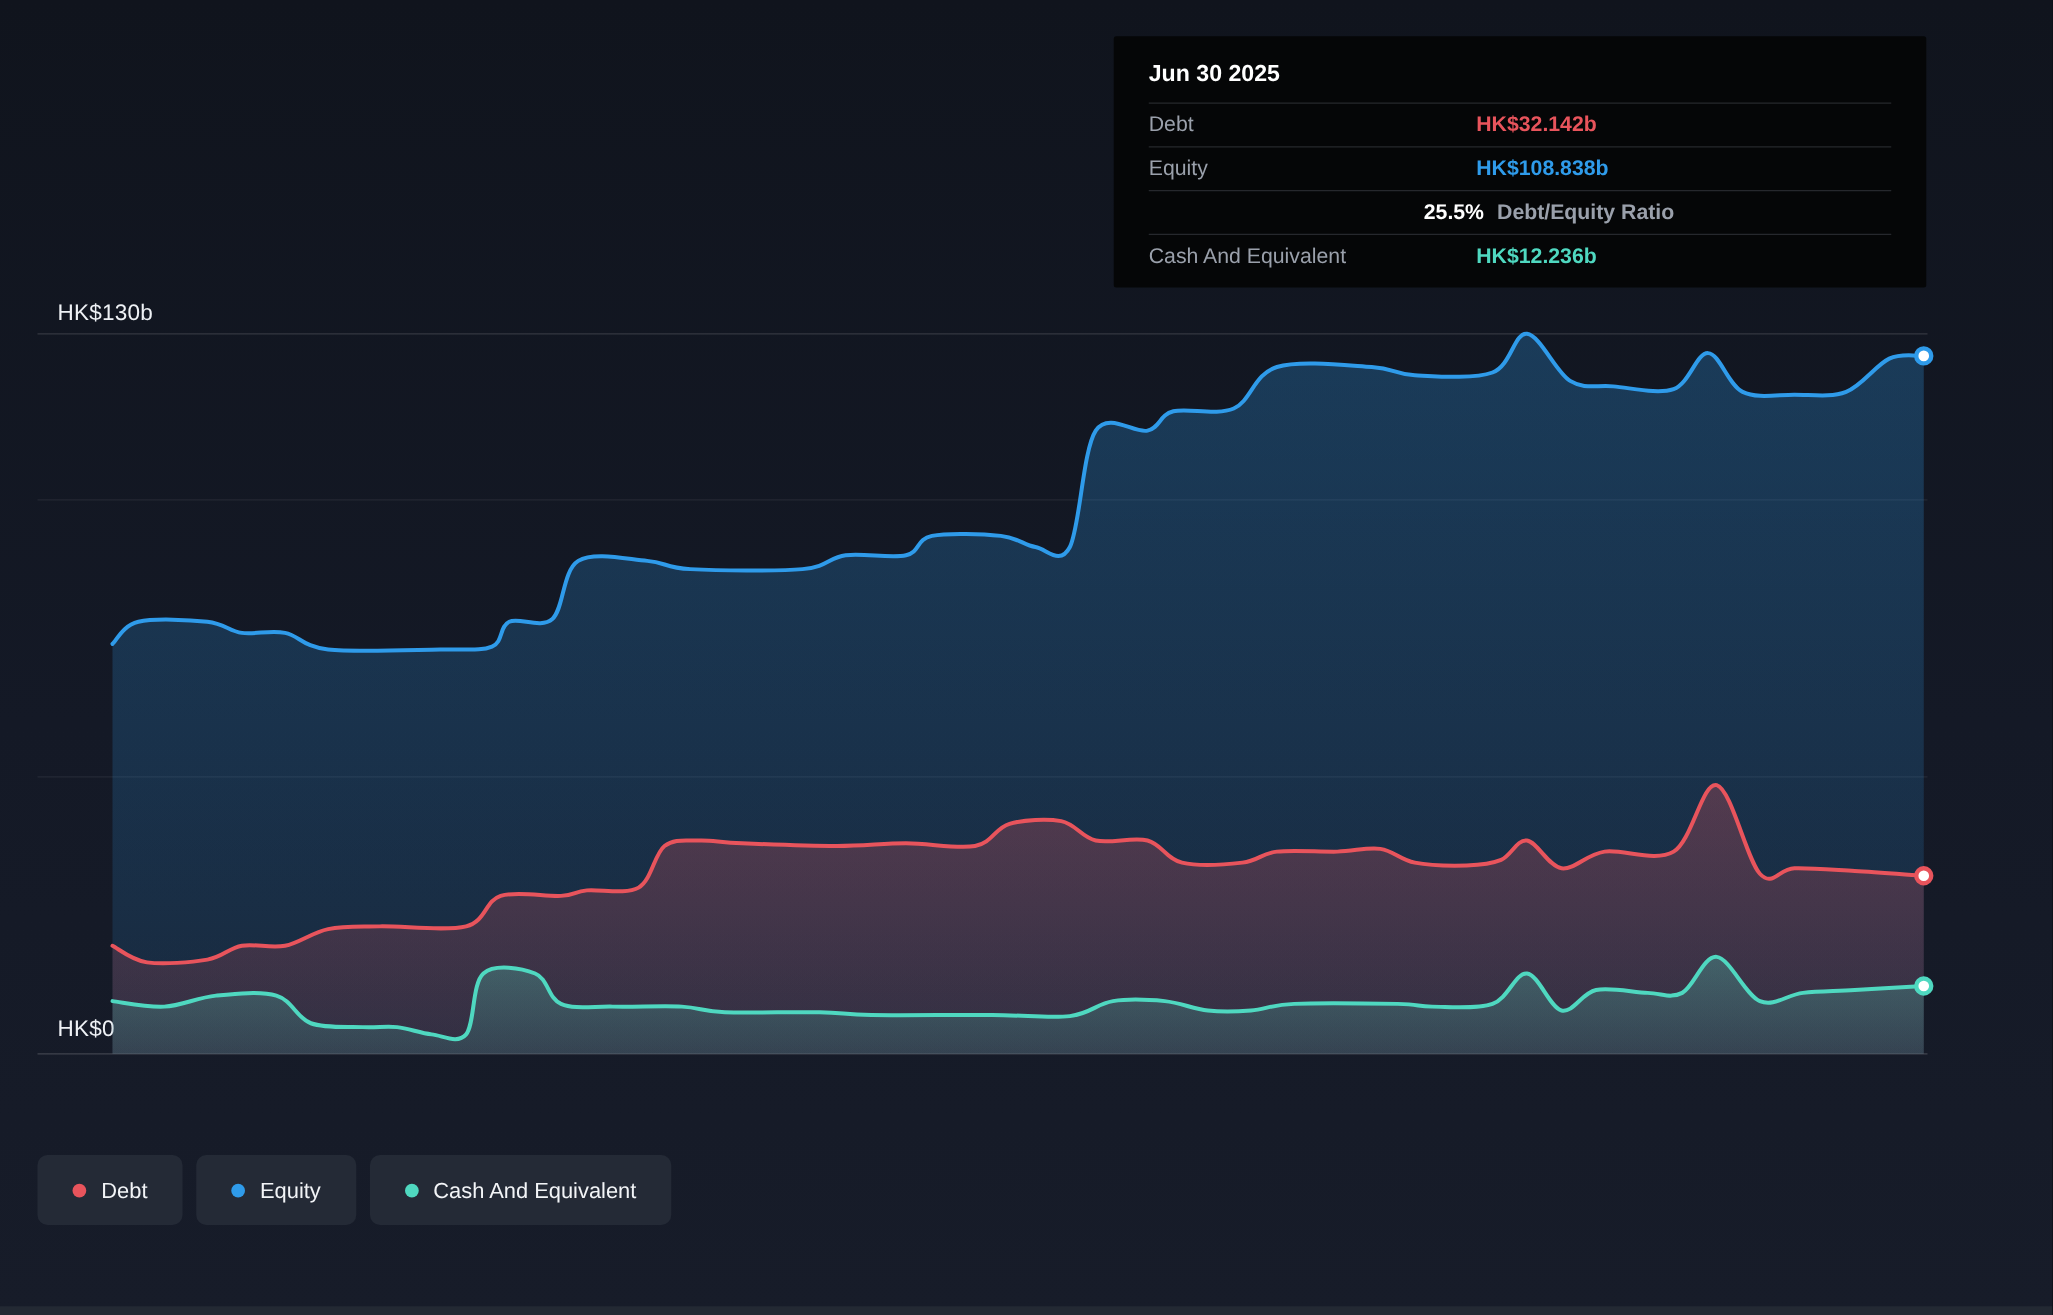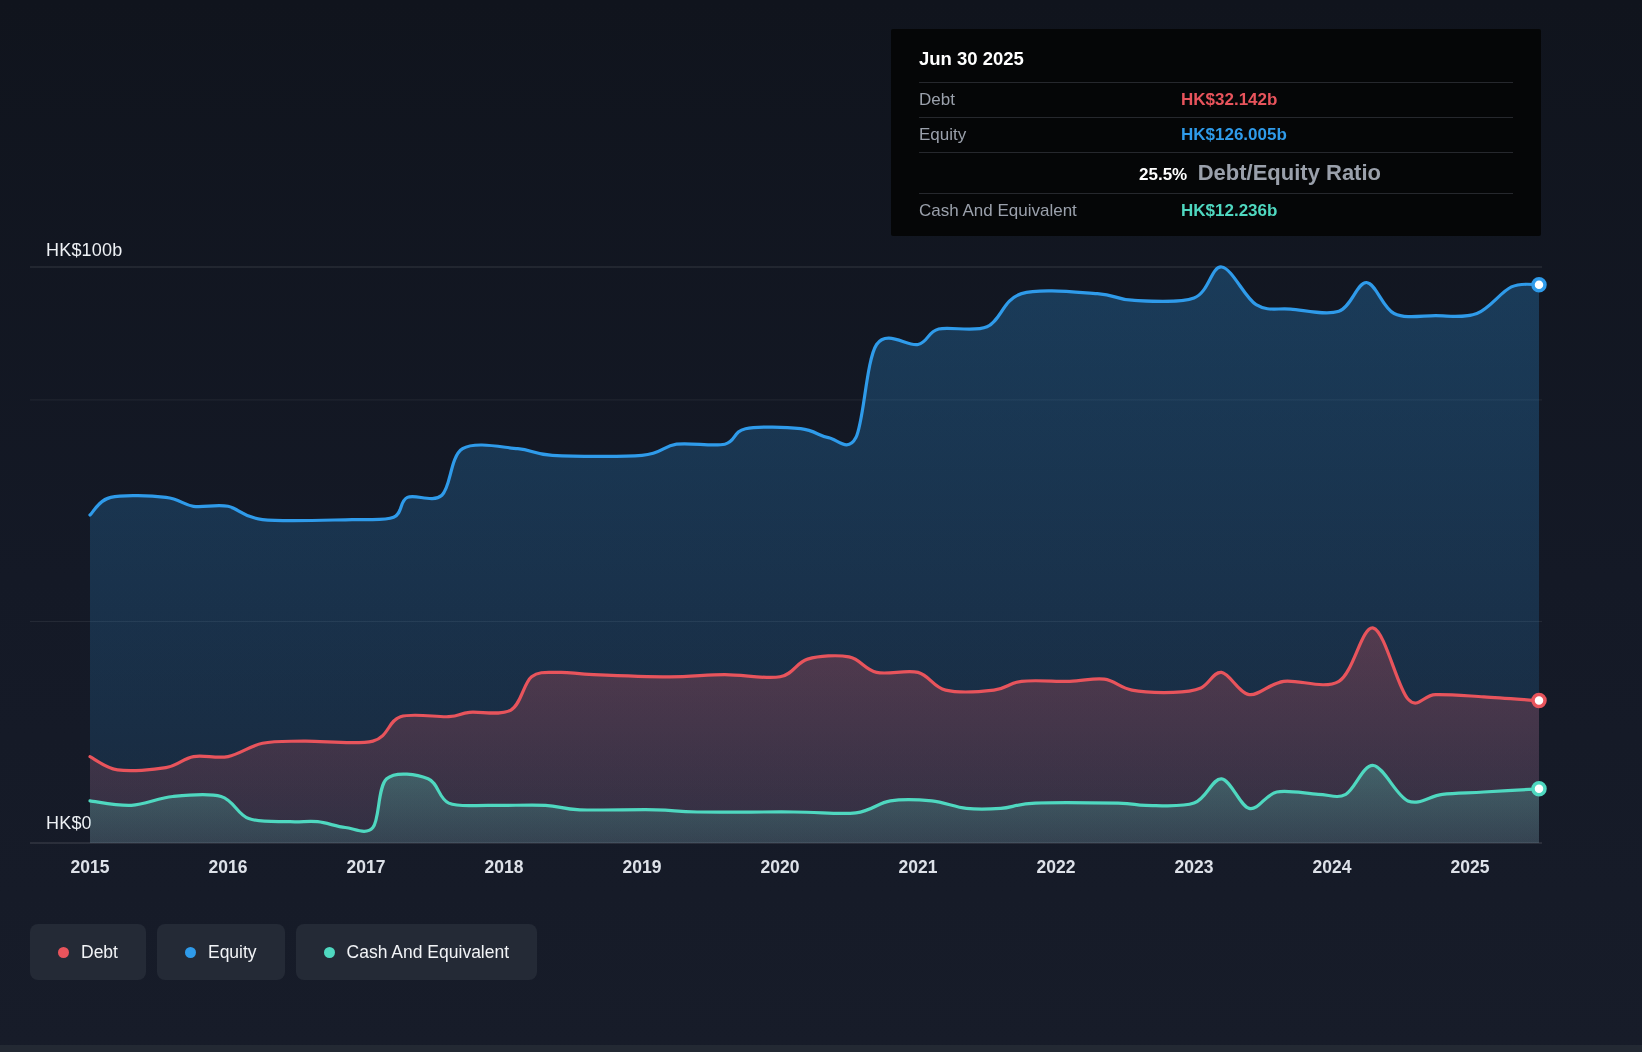--- a/index.html
+++ b/index.html
@@ -29,21 +29,21 @@
     background:#050607;border-radius:2px;padding:10px 28px 8px;
   }
   .tt-title{font-size:18.5px;font-weight:700;color:#ffffff;padding:9px 0 12px;}
   .tt-row{display:grid;grid-template-columns:220px 1fr;align-items:center;padding:7px 0;border-top:1px solid #26282d;}
   .tt-label{color:#9aa0ab;font-size:17px;}
   .tt-value{font-size:17px;font-weight:700;margin-left:42px;}
   .v-debt{color:var(--debt);}
   .v-equity{color:var(--equity);}
   .v-cash{color:var(--cash);}
   .ratio-bold{color:#ffffff;font-weight:700;font-size:17px;text-align:center;}
-  .ratio-text{color:#9aa0ab;font-weight:600;font-size:22px;margin-left:6px;}
+  .ratio-text{color:#9aa0ab;font-weight:600;font-size:17px;margin-left:6px;}
 
   
   #legend{position:absolute;left:30px;top:924px;display:flex;gap:11px;}
   .pill{
     display:flex;align-items:center;gap:12px;
     background:#242a36;border-radius:8px;padding:0 28px;height:56px;cursor:pointer;
   }
   .dot{width:11px;height:11px;border-radius:50%;flex:none;}
   .pill-label{color:#f2f4f7;font-size:17.5px;font-weight:500;white-space:nowrap;}
 
@@ -55,36 +55,36 @@
 <div class="screen">
 
   <div class="tooltip">
     <div class="tt-title">Jun 30 2025</div>
     <div class="tt-row">
       <span class="tt-label">Debt</span>
       <span class="tt-value v-debt">HK$32.142b</span>
     </div>
     <div class="tt-row">
       <span class="tt-label">Equity</span>
-      <span class="tt-value v-equity">HK$126.005b</span>
+      <span class="tt-value v-equity">HK$108.838b</span>
     </div>
     <div class="tt-row">
       <span class="tt-label"></span>
       <span>
         <span class="ratio-bold">25.5%</span>
         <span class="ratio-text">Debt/Equity Ratio</span>
       </span>
     </div>
     <div class="tt-row">
       <span class="tt-label">Cash And Equivalent</span>
       <span class="tt-value v-cash">HK$12.236b</span>
     </div>
   </div>
 
-  <div class="y-label top">HK$100b</div>
+  <div class="y-label top">HK$130b</div>
   <div class="y-label zero">HK$0</div>
 
   <svg id="chart-svg" width="1512" height="600" viewBox="0 0 1512 600">
       <defs>
         <linearGradient id="fill-equity" x1="0" y1="0" x2="0" y2="1">
           <stop offset="0%" stop-color="#2f9bea" stop-opacity="0.28"></stop>
           <stop offset="100%" stop-color="#2f9bea" stop-opacity="0.12"></stop>
         </linearGradient>
         <linearGradient id="fill-debt" x1="0" y1="0" x2="0" y2="1">
           <stop offset="0%" stop-color="#e8545c" stop-opacity="0.28"></stop>
@@ -103,33 +103,20 @@
       <path d="M60.0,265.1C63.5,262.2 68.1,250.4 80.7,247.4C93.4,244.4 122.1,245.9 135.9,247.4C149.7,248.9 153.1,254.8 163.5,256.3C173.9,257.7 186.5,254.0 198.0,256.3C209.5,258.5 211.8,267.3 232.5,269.6C253.2,271.8 300.4,269.9 322.2,269.6C344.1,269.2 354.4,271.0 363.6,267.3C372.8,263.6 369.3,251.1 377.4,247.4C385.4,243.7 402.7,253.3 411.9,245.2C421.1,237.1 420.0,206.4 432.6,198.7C445.3,190.9 472.8,197.6 487.8,198.7C502.7,199.8 501.6,204.2 522.3,205.3C543.0,206.4 591.3,207.2 612.0,205.3C632.7,203.5 632.7,196.1 646.5,194.2C660.3,192.4 683.3,196.8 694.8,194.2C706.3,191.6 702.8,181.3 715.5,178.7C728.2,176.1 756.9,177.2 770.7,178.7C784.5,180.2 789.1,186.1 798.3,187.6C807.5,189.1 817.8,203.1 825.9,187.6C833.9,172.1 836.3,110.0 846.6,94.5C857.0,79.0 877.6,97.1 888.0,94.5C898.4,92.0 897.2,82.0 908.7,79.0C920.2,76.1 943.2,82.7 957.0,76.8C970.8,70.9 973.1,49.1 991.5,43.6C1009.9,38.0 1049.0,42.5 1067.4,43.6C1085.8,44.7 1085.8,49.5 1101.9,50.2C1118.0,51.0 1149.0,53.6 1164.0,48.0C1179.0,42.5 1181.3,15.9 1191.6,17.0C1202.0,18.1 1214.6,47.6 1226.1,54.7C1237.6,61.7 1246.8,58.0 1260.6,59.1C1274.4,60.2 1296.2,65.7 1308.9,61.3C1321.5,56.9 1327.3,32.1 1336.5,32.5C1345.7,32.9 1352.6,58.0 1364.1,63.5C1375.6,69.1 1391.7,65.7 1405.5,65.7C1419.3,65.7 1434.2,68.3 1446.9,63.5C1459.5,58.7 1471.0,41.7 1481.4,36.9C1491.7,32.1 1504.4,35.1 1509.0,34.7" fill="none" stroke="#2f9bea" stroke-width="3.2" stroke-linejoin="round" stroke-linecap="round"></path>
       <path d="M60.0,506.6C64.6,508.8 75.0,518.0 87.6,519.9C100.3,521.7 123.2,519.9 135.9,517.7C148.5,515.5 153.1,508.4 163.5,506.6C173.9,504.8 186.5,508.8 198.0,506.6C209.5,504.4 219.9,495.9 232.5,493.3C245.1,490.7 255.5,491.5 273.9,491.1C292.3,490.7 326.8,495.2 342.9,491.1C359.0,487.0 357.9,470.8 370.5,466.7C383.1,462.7 407.3,467.5 418.8,466.7C430.3,466.0 429.1,463.4 439.5,462.3C449.9,461.2 470.5,466.0 480.9,460.1C491.2,454.2 493.6,433.1 501.6,426.8C509.7,420.6 518.9,422.8 529.2,422.4C539.6,422.0 545.3,423.9 563.7,424.6C582.1,425.4 617.8,426.8 639.6,426.8C661.5,426.8 676.4,424.6 694.8,424.6C713.2,424.6 736.2,429.4 750.0,426.8C763.8,424.3 766.1,412.4 777.6,409.1C789.1,405.8 807.5,404.7 819.0,406.9C830.5,409.1 835.1,419.8 846.6,422.4C858.1,425.0 876.5,419.5 888.0,422.4C899.5,425.4 903.0,437.2 915.6,440.1C928.3,443.1 951.2,441.6 963.9,440.1C976.5,438.7 978.9,432.8 991.5,431.3C1004.1,429.8 1026.0,431.6 1039.8,431.3C1053.6,430.9 1063.9,427.6 1074.3,429.1C1084.6,430.5 1090.4,437.9 1101.9,440.1C1113.4,442.4 1131.8,442.7 1143.3,442.4C1154.8,442.0 1162.8,441.2 1170.9,437.9C1178.9,434.6 1183.6,421.3 1191.6,422.4C1199.7,423.5 1208.9,443.1 1219.2,444.6C1229.6,446.0 1238.8,433.5 1253.7,431.3C1268.7,429.1 1293.9,440.1 1308.9,431.3C1323.8,422.4 1331.9,375.2 1343.4,378.1C1354.9,381.1 1367.5,437.9 1377.9,449.0C1388.2,460.1 1392.9,444.9 1405.5,444.6C1418.1,444.2 1436.5,445.8 1453.8,446.8C1471.0,447.8 1499.8,450.0 1509.0,450.6L1509.0,593L60.0,593Z" fill="url(#fill-debt)"></path>
       <path d="M60.0,506.6C64.6,508.8 75.0,518.0 87.6,519.9C100.3,521.7 123.2,519.9 135.9,517.7C148.5,515.5 153.1,508.4 163.5,506.6C173.9,504.8 186.5,508.8 198.0,506.6C209.5,504.4 219.9,495.9 232.5,493.3C245.1,490.7 255.5,491.5 273.9,491.1C292.3,490.7 326.8,495.2 342.9,491.1C359.0,487.0 357.9,470.8 370.5,466.7C383.1,462.7 407.3,467.5 418.8,466.7C430.3,466.0 429.1,463.4 439.5,462.3C449.9,461.2 470.5,466.0 480.9,460.1C491.2,454.2 493.6,433.1 501.6,426.8C509.7,420.6 518.9,422.8 529.2,422.4C539.6,422.0 545.3,423.9 563.7,424.6C582.1,425.4 617.8,426.8 639.6,426.8C661.5,426.8 676.4,424.6 694.8,424.6C713.2,424.6 736.2,429.4 750.0,426.8C763.8,424.3 766.1,412.4 777.6,409.1C789.1,405.8 807.5,404.7 819.0,406.9C830.5,409.1 835.1,419.8 846.6,422.4C858.1,425.0 876.5,419.5 888.0,422.4C899.5,425.4 903.0,437.2 915.6,440.1C928.3,443.1 951.2,441.6 963.9,440.1C976.5,438.7 978.9,432.8 991.5,431.3C1004.1,429.8 1026.0,431.6 1039.8,431.3C1053.6,430.9 1063.9,427.6 1074.3,429.1C1084.6,430.5 1090.4,437.9 1101.9,440.1C1113.4,442.4 1131.8,442.7 1143.3,442.4C1154.8,442.0 1162.8,441.2 1170.9,437.9C1178.9,434.6 1183.6,421.3 1191.6,422.4C1199.7,423.5 1208.9,443.1 1219.2,444.6C1229.6,446.0 1238.8,433.5 1253.7,431.3C1268.7,429.1 1293.9,440.1 1308.9,431.3C1323.8,422.4 1331.9,375.2 1343.4,378.1C1354.9,381.1 1367.5,437.9 1377.9,449.0C1388.2,460.1 1392.9,444.9 1405.5,444.6C1418.1,444.2 1436.5,445.8 1453.8,446.8C1471.0,447.8 1499.8,450.0 1509.0,450.6" fill="none" stroke="#e8545c" stroke-width="3.2" stroke-linejoin="round" stroke-linecap="round"></path>
       <path d="M60.0,550.9C66.9,551.6 87.6,556.1 101.4,555.3C115.2,554.6 127.8,548.0 142.8,546.5C157.7,545.0 178.5,542.8 191.1,546.5C203.8,550.2 207.2,564.4 218.7,568.6C230.2,572.8 248.6,571.2 260.1,571.7C271.6,572.2 278.5,570.8 287.7,571.7C296.9,572.7 306.1,576.5 315.3,577.5C324.5,578.5 336.0,585.6 342.9,577.5C349.8,569.4 347.5,536.9 356.7,528.8C365.9,520.6 387.8,524.7 398.1,528.8C408.5,532.8 408.4,548.7 418.8,553.1C429.1,557.6 444.1,555.0 460.2,555.3C476.3,555.7 500.4,554.6 515.4,555.3C530.3,556.1 531.5,559.0 549.9,559.8C568.3,560.5 606.2,559.4 625.8,559.8C645.3,560.1 644.2,561.6 667.2,562.0C690.2,562.4 737.3,561.8 763.8,562.0C790.2,562.1 809.8,564.7 825.9,562.9C842.0,561.0 847.7,552.9 860.4,550.9C873.0,548.9 889.1,549.7 901.8,550.9C914.4,552.2 924.8,557.2 936.3,558.4C947.8,559.7 959.3,559.3 970.8,558.4C982.3,557.6 985.7,554.0 1005.3,553.1C1024.8,552.2 1069.7,552.8 1088.1,553.1C1106.5,553.5 1103.1,555.3 1115.7,555.3C1128.4,555.3 1151.4,557.6 1164.0,553.1C1176.6,548.7 1182.4,527.9 1191.6,528.8C1200.8,529.6 1210.0,556.2 1219.2,558.4C1228.4,560.7 1235.3,544.4 1246.8,542.0C1258.3,539.7 1276.7,543.9 1288.2,544.3C1299.7,544.6 1306.6,549.1 1315.8,544.3C1325.0,539.5 1333.0,514.4 1343.4,515.5C1353.7,516.6 1366.4,546.1 1377.9,550.9C1389.4,555.7 1399.7,545.7 1412.4,544.3C1425.0,542.8 1437.7,543.0 1453.8,542.0C1469.9,541.1 1499.8,539.3 1509.0,538.8L1509.0,593L60.0,593Z" fill="url(#fill-cash)"></path>
       <path d="M60.0,550.9C66.9,551.6 87.6,556.1 101.4,555.3C115.2,554.6 127.8,548.0 142.8,546.5C157.7,545.0 178.5,542.8 191.1,546.5C203.8,550.2 207.2,564.4 218.7,568.6C230.2,572.8 248.6,571.2 260.1,571.7C271.6,572.2 278.5,570.8 287.7,571.7C296.9,572.7 306.1,576.5 315.3,577.5C324.5,578.5 336.0,585.6 342.9,577.5C349.8,569.4 347.5,536.9 356.7,528.8C365.9,520.6 387.8,524.7 398.1,528.8C408.5,532.8 408.4,548.7 418.8,553.1C429.1,557.6 444.1,555.0 460.2,555.3C476.3,555.7 500.4,554.6 515.4,555.3C530.3,556.1 531.5,559.0 549.9,559.8C568.3,560.5 606.2,559.4 625.8,559.8C645.3,560.1 644.2,561.6 667.2,562.0C690.2,562.4 737.3,561.8 763.8,562.0C790.2,562.1 809.8,564.7 825.9,562.9C842.0,561.0 847.7,552.9 860.4,550.9C873.0,548.9 889.1,549.7 901.8,550.9C914.4,552.2 924.8,557.2 936.3,558.4C947.8,559.7 959.3,559.3 970.8,558.4C982.3,557.6 985.7,554.0 1005.3,553.1C1024.8,552.2 1069.7,552.8 1088.1,553.1C1106.5,553.5 1103.1,555.3 1115.7,555.3C1128.4,555.3 1151.4,557.6 1164.0,553.1C1176.6,548.7 1182.4,527.9 1191.6,528.8C1200.8,529.6 1210.0,556.2 1219.2,558.4C1228.4,560.7 1235.3,544.4 1246.8,542.0C1258.3,539.7 1276.7,543.9 1288.2,544.3C1299.7,544.6 1306.6,549.1 1315.8,544.3C1325.0,539.5 1333.0,514.4 1343.4,515.5C1353.7,516.6 1366.4,546.1 1377.9,550.9C1389.4,555.7 1399.7,545.7 1412.4,544.3C1425.0,542.8 1437.7,543.0 1453.8,542.0C1469.9,541.1 1499.8,539.3 1509.0,538.8" fill="none" stroke="#4fd8c0" stroke-width="3.2" stroke-linejoin="round" stroke-linecap="round"></path>
       <circle cx="1509.0" cy="34.7" r="6" fill="#ffffff" stroke="#2f9bea" stroke-width="3.5"></circle>
       <circle cx="1509.0" cy="450.6" r="6" fill="#ffffff" stroke="#e8545c" stroke-width="3.5"></circle>
       <circle cx="1509.0" cy="538.8" r="6" fill="#ffffff" stroke="#4fd8c0" stroke-width="3.5"></circle>
     </svg>
 
-  <div id="x-axis">
-      <span class="x-tick" style="left: 60px;">2015</span>
-      <span class="x-tick" style="left: 198px;">2016</span>
-      <span class="x-tick" style="left: 336px;">2017</span>
-      <span class="x-tick" style="left: 474px;">2018</span>
-      <span class="x-tick" style="left: 612px;">2019</span>
-      <span class="x-tick" style="left: 750px;">2020</span>
-      <span class="x-tick" style="left: 888px;">2021</span>
-      <span class="x-tick" style="left: 1026px;">2022</span>
-      <span class="x-tick" style="left: 1164px;">2023</span>
-      <span class="x-tick" style="left: 1302px;">2024</span>
-      <span class="x-tick" style="left: 1440px;">2025</span>
-    </div>
 
   <div id="legend">
       <div class="pill">
         <span class="dot" style="background: rgb(232, 84, 92);"></span>
         <span class="pill-label">Debt</span>
       </div>
       <div class="pill">
         <span class="dot" style="background: rgb(47, 155, 234);"></span>
         <span class="pill-label">Equity</span>
       </div>

